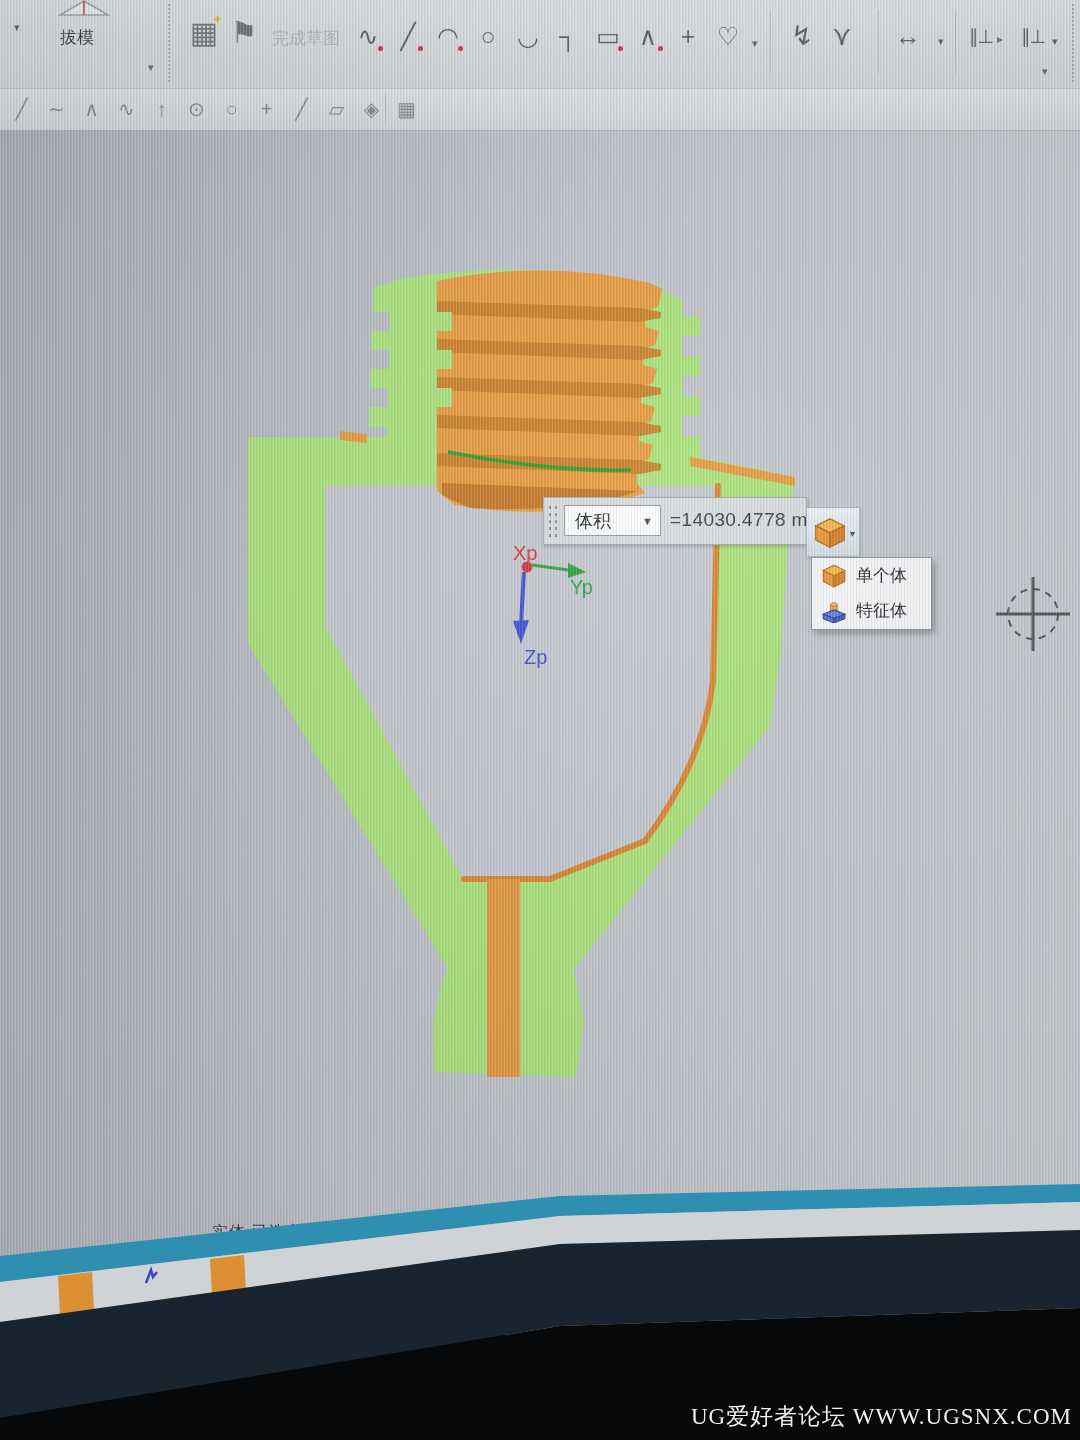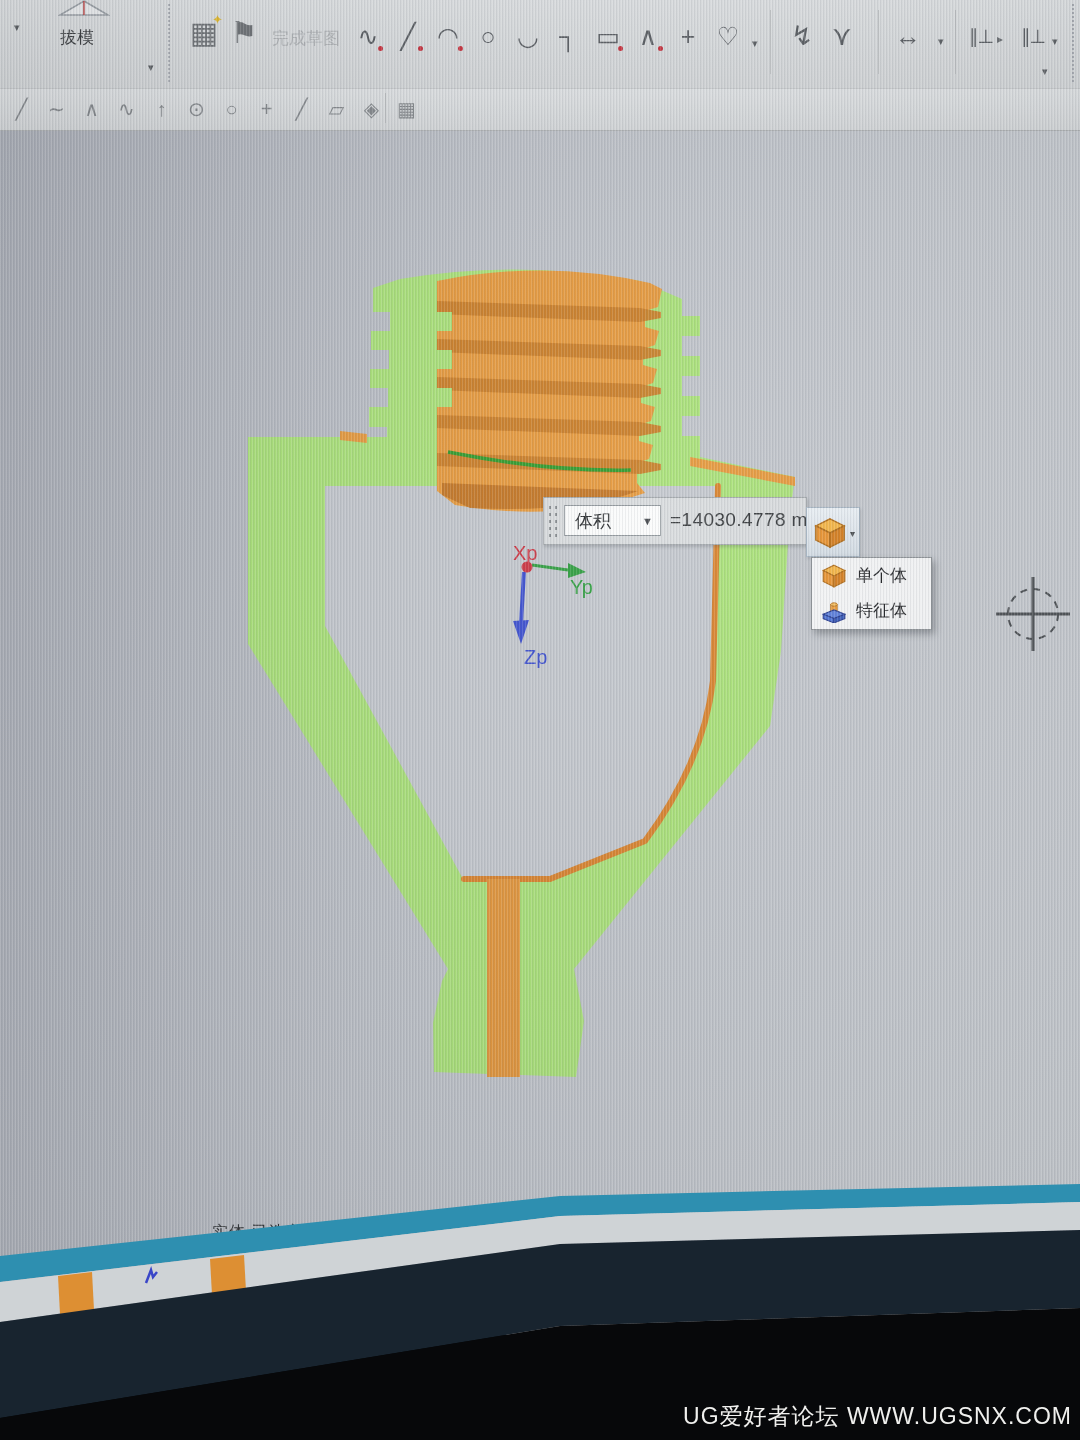--- a/index.html
+++ b/index.html
@@ -86,21 +86,21 @@
   .dditem .lbl{font-size:17px;color:#1f2124;}
   
   .statusline{
     position:absolute;left:212px;top:1222px;font-size:16px;color:#2b2e31;letter-spacing:1px;white-space:nowrap;
   }
   
   .strips{position:absolute;left:0;top:0;width:1080px;height:1440px;pointer-events:none;z-index:70;}
   
   .watermark{
     position:absolute;right:8px;top:1401px;z-index:80;
-    font-family:Liberation Sans, sans-serif;font-size:23px;color:#f0f0ee;letter-spacing:1px;white-space:nowrap;
+    font-family:Liberation Serif, serif;font-size:23px;color:#f0f0ee;letter-spacing:1px;white-space:nowrap;
   }
   text{font-family:"Liberation Sans", sans-serif;}
 </style>
 </head>
 <body>
 
 <div class="screen">
 
   <div class="ribbon r1">
     <span class="rb-abs small-arrow" style="left:14px;top:22px;">▾</span>

